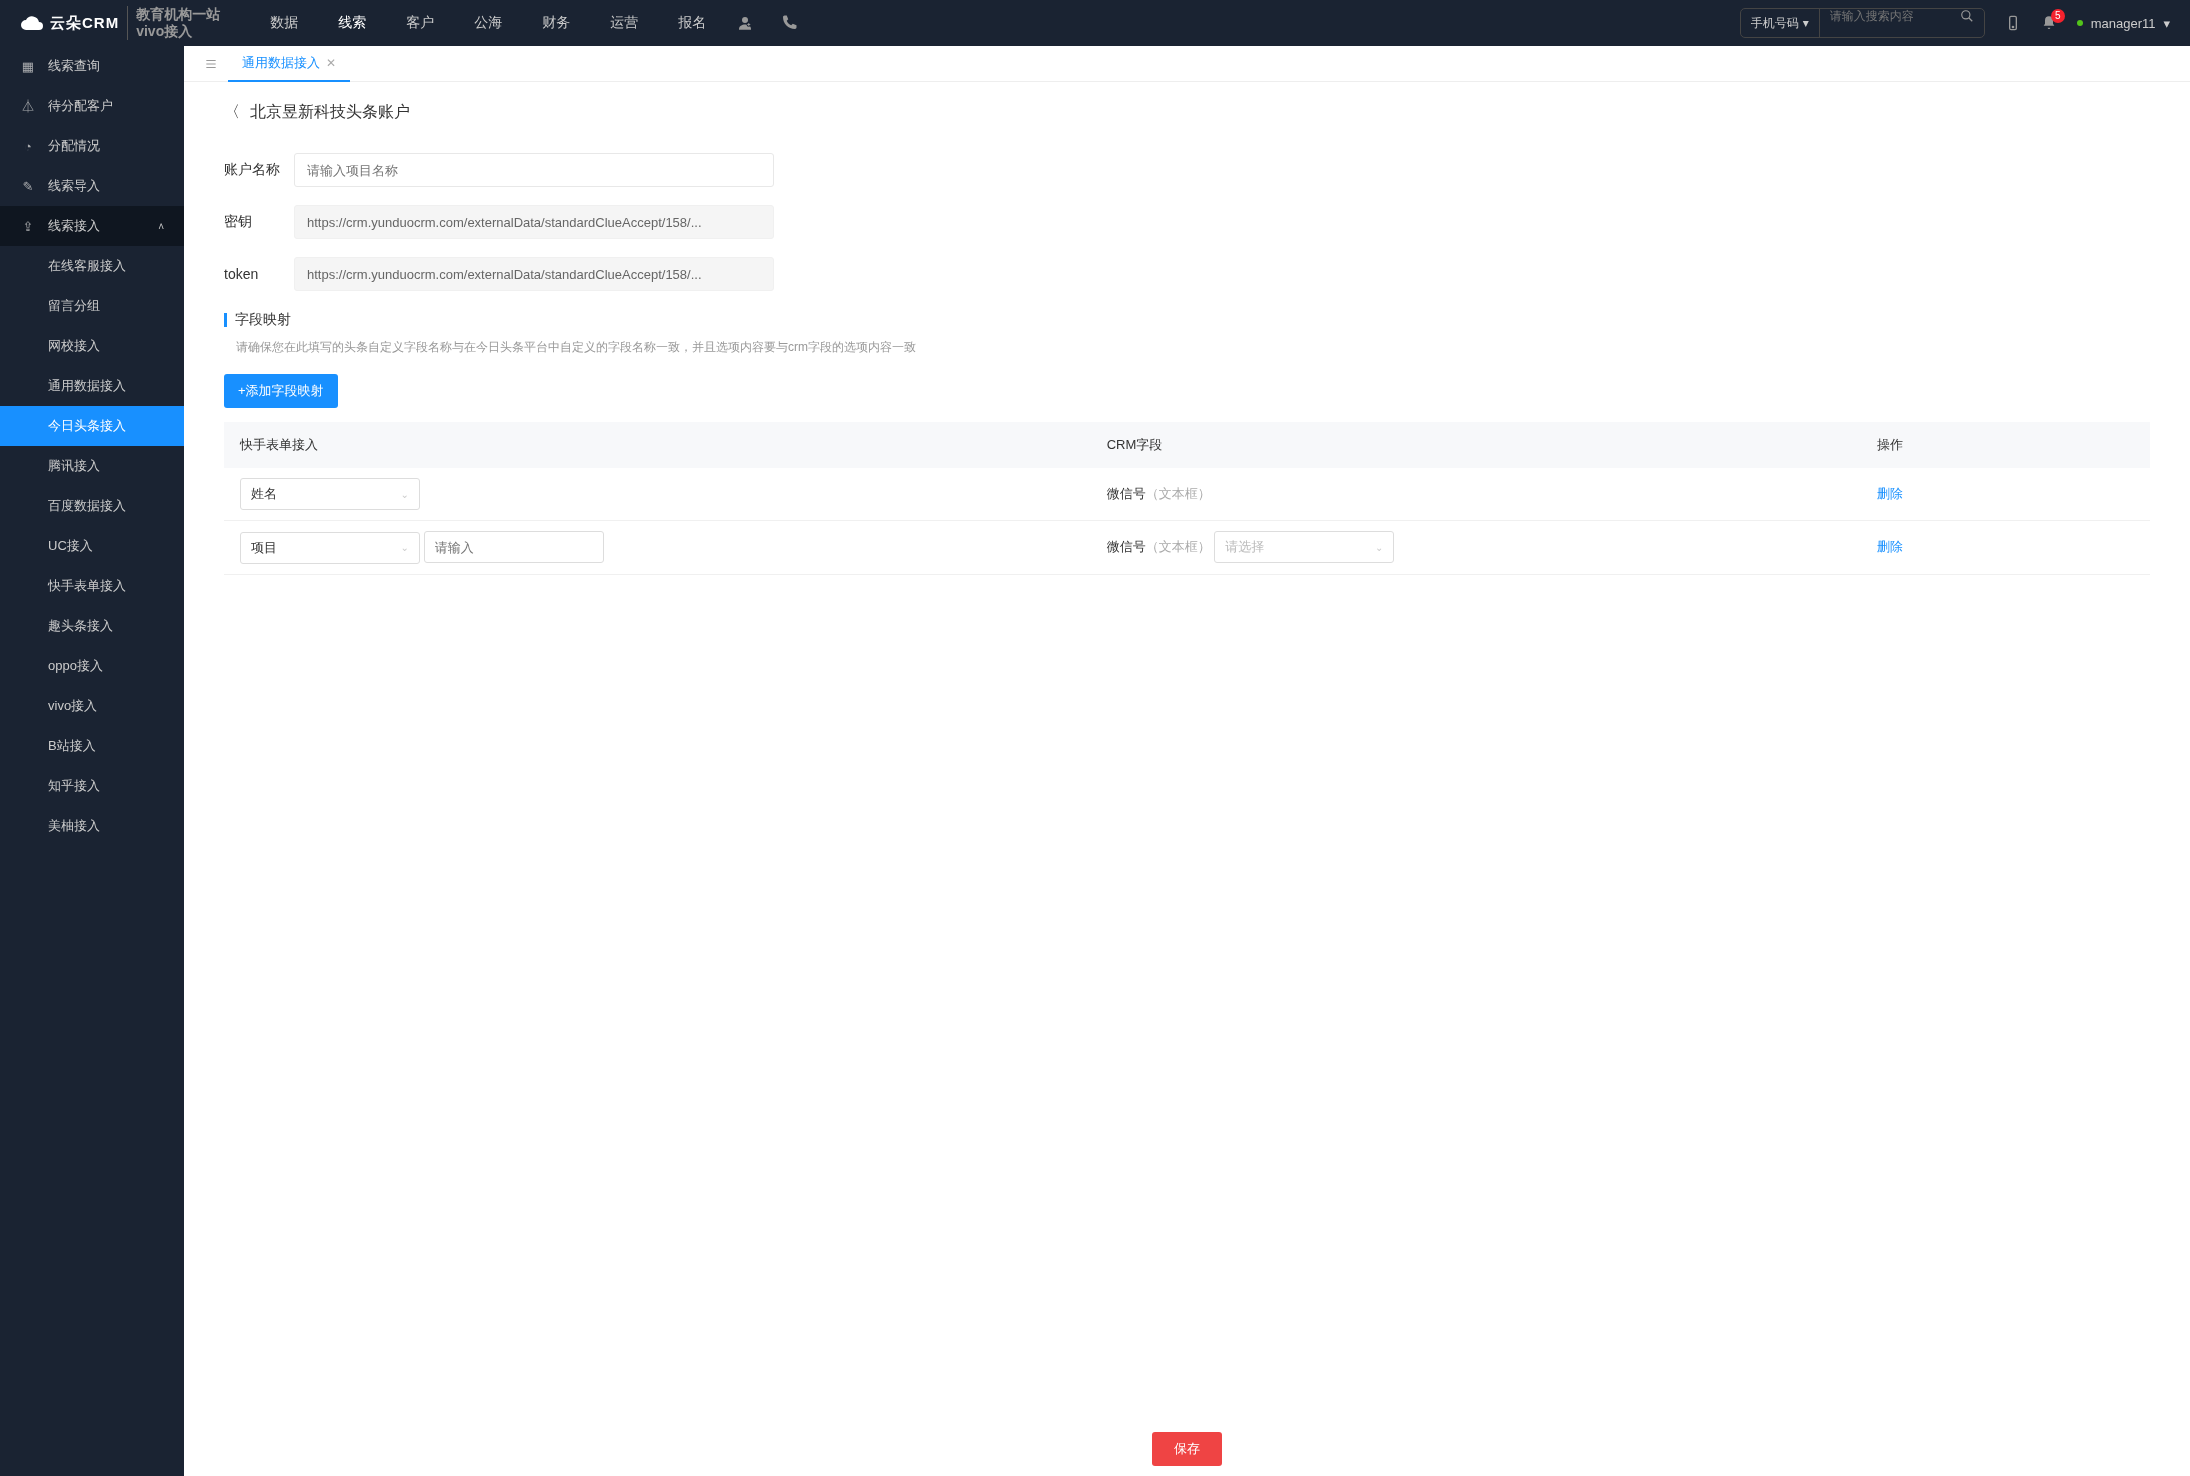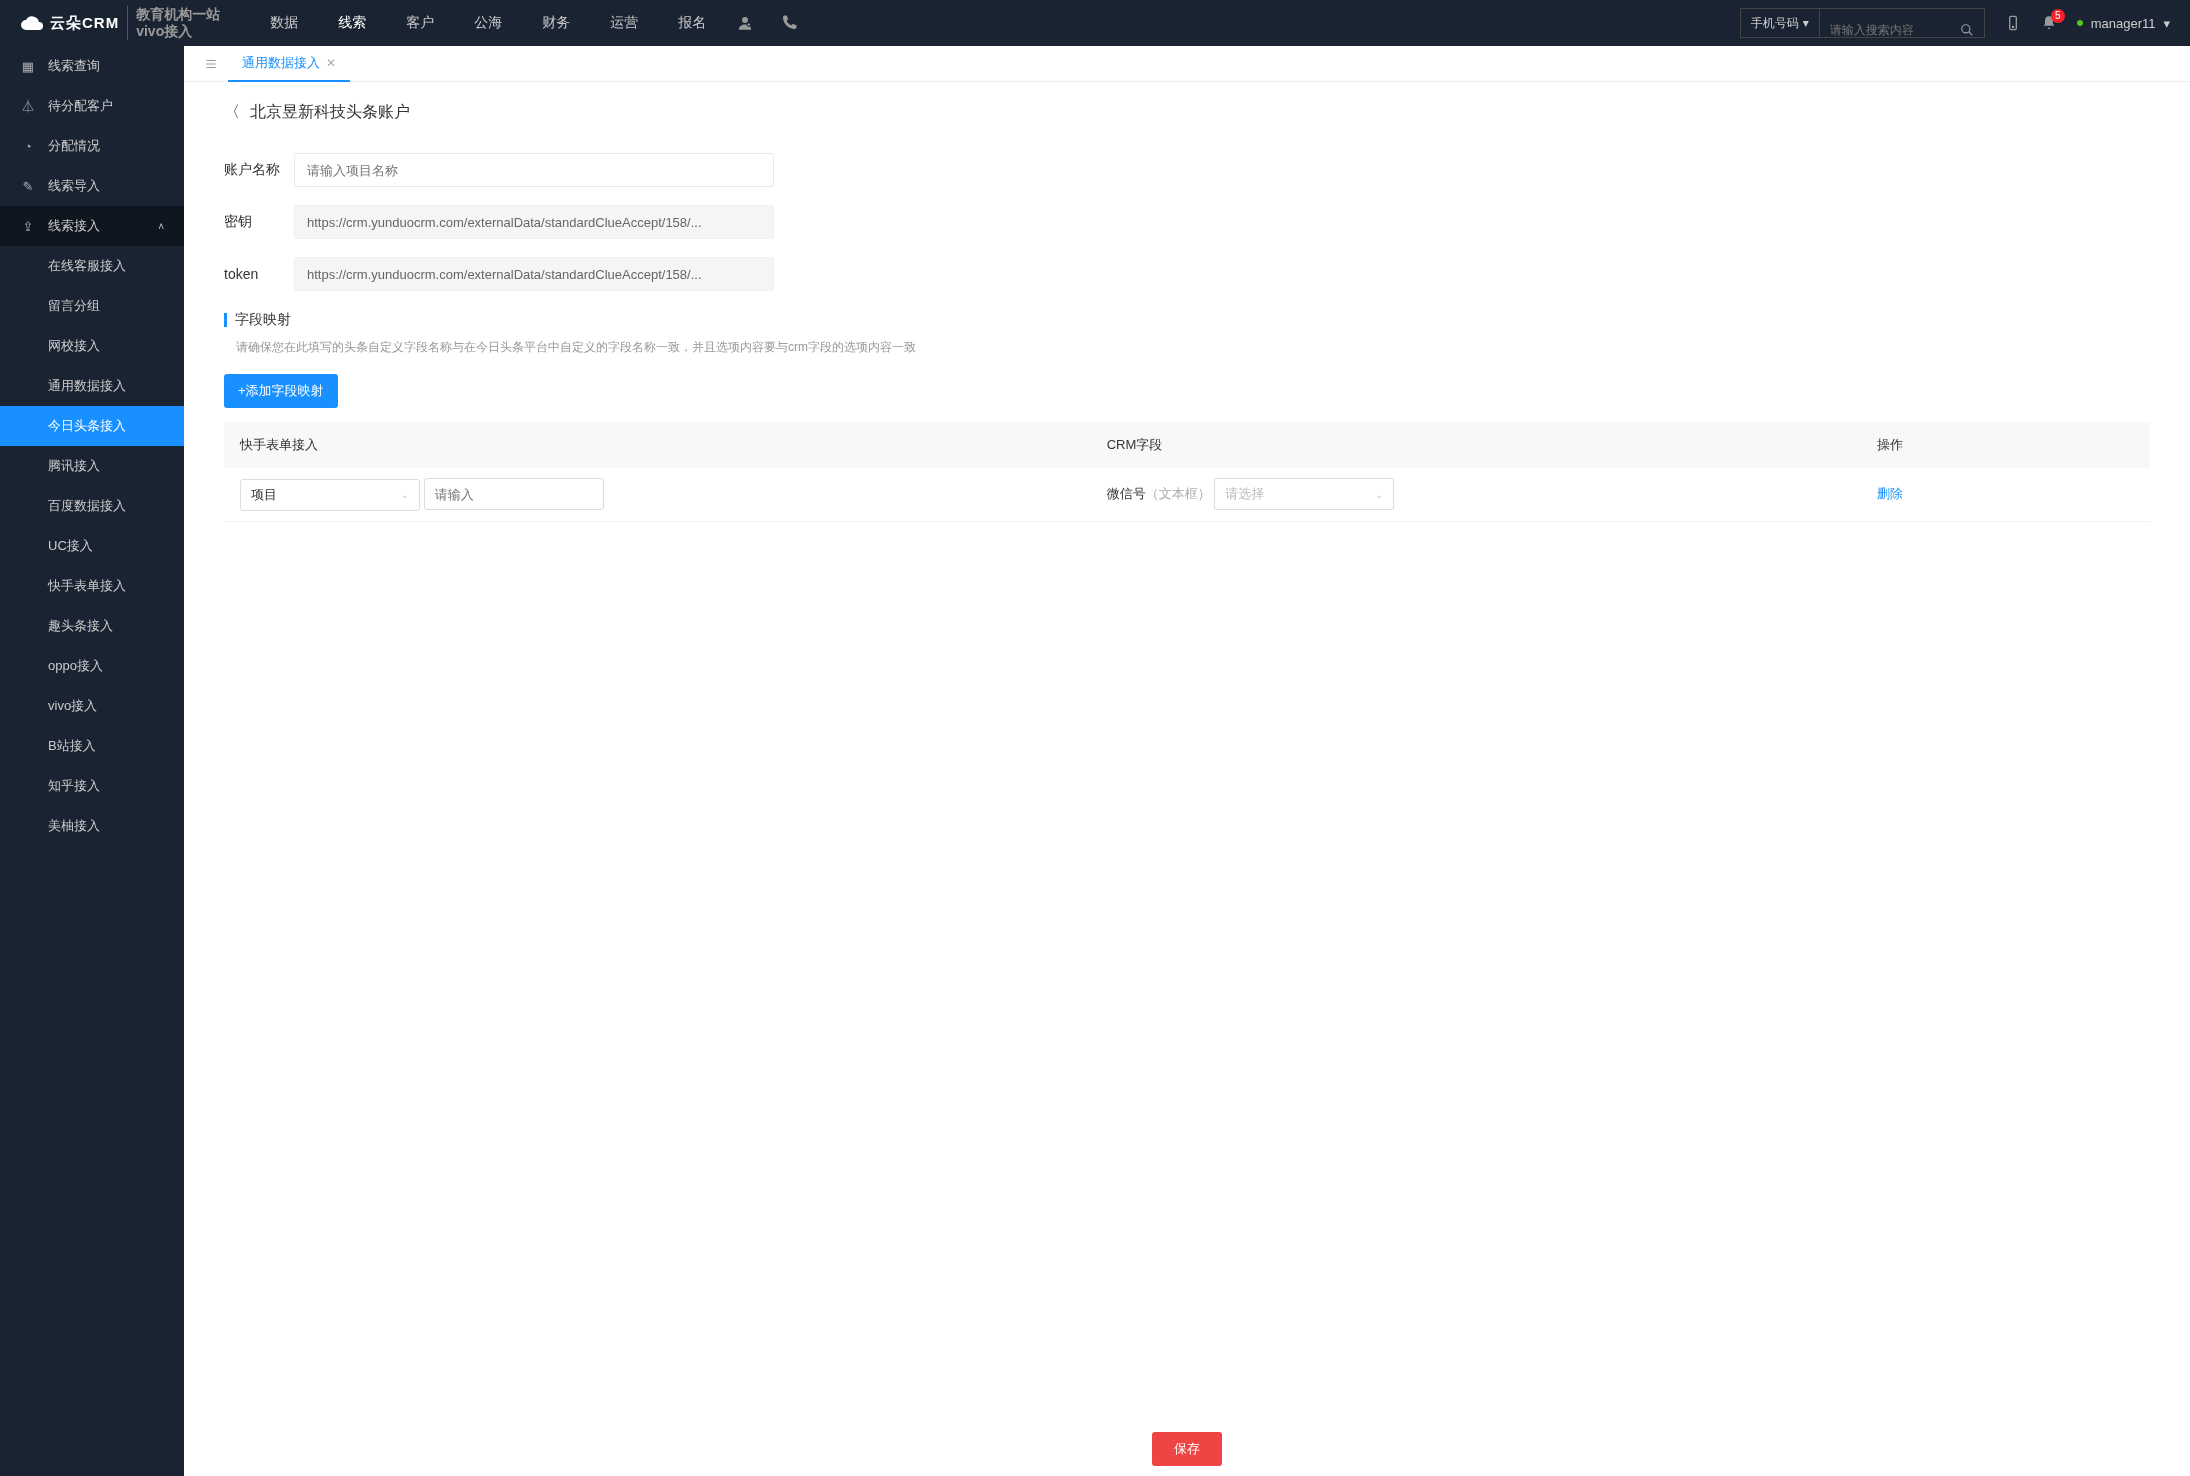--- a/index.html
+++ b/index.html
@@ -10,21 +10,21 @@
 .logo { display: flex; align-items: center; color: #fff; font-weight: bold; margin-right: 50px; }
 .logo-icon { width: 24px; height: 24px; margin-right: 6px; }
 .logo-text { font-size: 15px; letter-spacing: 1px; }
 .logo-sub { font-size: 14px; color: #999; border-left: 1px solid #555; padding-left: 8px; margin-left: 8px; line-height: 1.2; }
 .nav { display: flex; gap: 40px; }
 .nav-item { color: #ccc; cursor: pointer; font-size: 14px; }
 .nav-item.active { color: #fff; font-weight: 500; }
 .header-icons { display: flex; gap: 26px; margin-left: 30px; align-items: center; }
 .hicon { color: #999; cursor: pointer; }
 .header-right { margin-left: auto; display: flex; align-items: center; gap: 20px; }
-.search-box { display: flex; align-items: flex-end; border: 1px solid #444; border-radius: 0; height: 30px; }
+.search-box { display: flex; align-items: flex-start; border: 1px solid #444; border-radius: 5px; height: 30px; }
 .search-sel { padding: 0 10px; font-size: 12px; color: #ccc; border-right: 1px solid #444; display: flex; align-items: center; gap: 4px; height: 100%; cursor: pointer; }
 .search-inp { background: transparent; border: none; outline: none; color: #ccc; padding: 0 10px; width: 130px; font-size: 12px; }
 .search-btn { padding: 0 10px; color: #999; cursor: pointer; }
 .notif { position: relative; cursor: pointer; }
 .badge { position: absolute; top: -6px; right: -8px; background: #f5222d; color: #fff; border-radius: 8px; font-size: 10px; min-width: 14px; height: 14px; line-height: 14px; text-align: center; padding: 0 3px; }
 .user { display: flex; align-items: center; gap: 8px; color: #ccc; cursor: pointer; font-size: 13px; }
 .user-dot { width: 6px; height: 6px; background: #52c41a; border-radius: 50%; }
 
 
 .body { display: flex; height: calc(100vh - 46px); }
@@ -235,20 +235,28 @@
         <thead>
           <tr>
             <th style="width:45%">快手表单接入</th>
             <th style="width:40%">CRM字段</th>
             <th>操作</th>
           </tr>
         </thead>
         <tbody id="tbody">
             <tr>
               <td><div class="sel">
+                  <span>姓名</span>
+                  <span class="sel-caret">⌄</span>
+                </div></td>
+              <td><span class="crm-val">微信号</span><span class="crm-type">（文本框）</span></td>
+              <td><span class="del-link">删除</span></td>
+            </tr>
+            <tr>
+              <td><div class="sel">
                   <span>项目</span>
                   <span class="sel-caret">⌄</span>
                 </div> <input class="tinp" placeholder="请输入" style=""></td>
               <td><span class="crm-val">微信号</span><span class="crm-type">（文本框）</span> <div class="sel">
                   <span class="sel-ph">请选择</span>
                   <span class="sel-caret">⌄</span>
                 </div></td>
               <td><span class="del-link">删除</span></td>
             </tr>
           </tbody>

